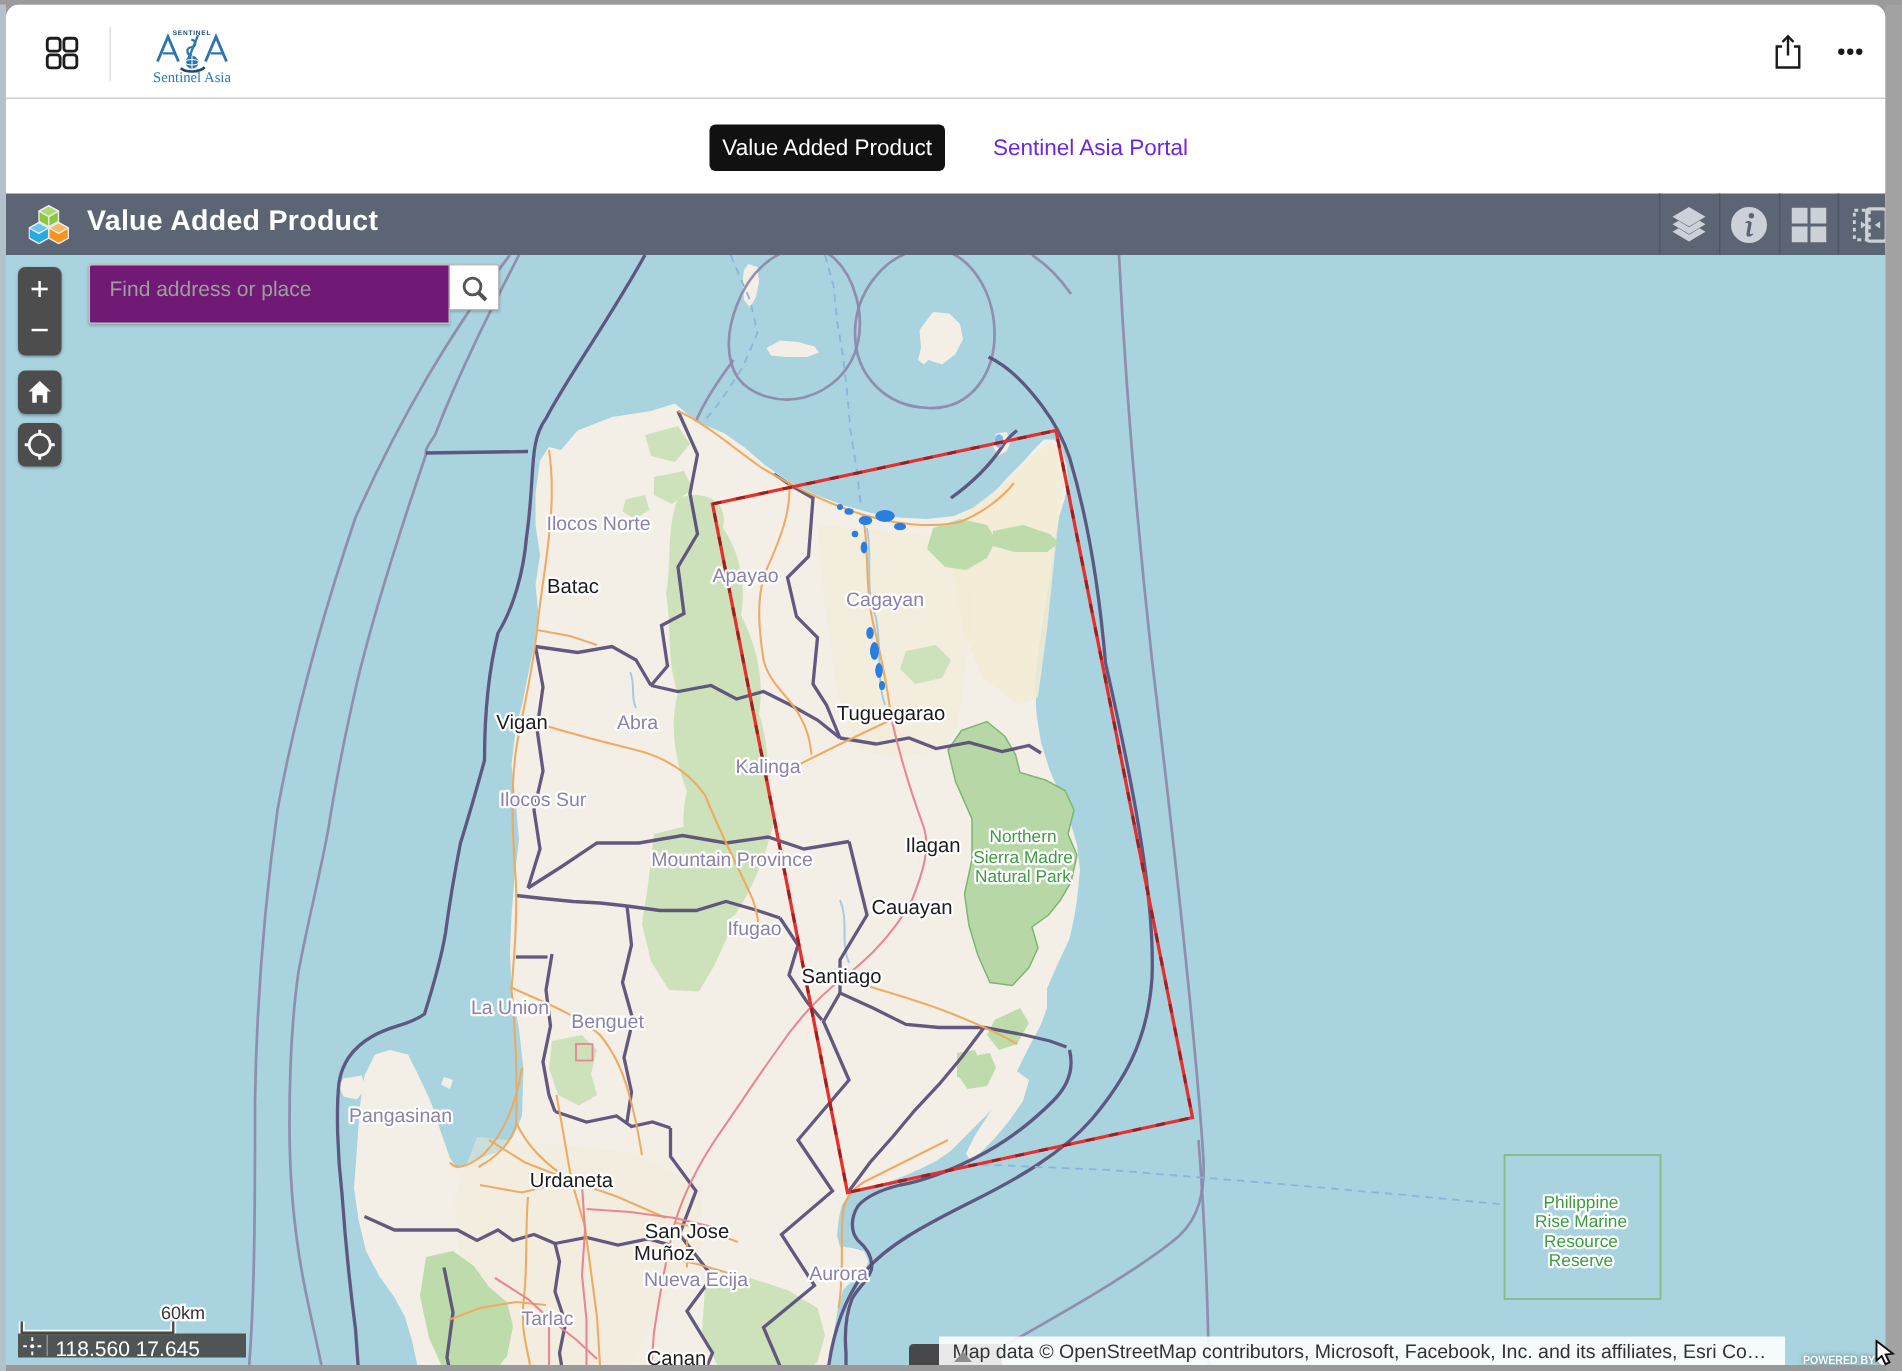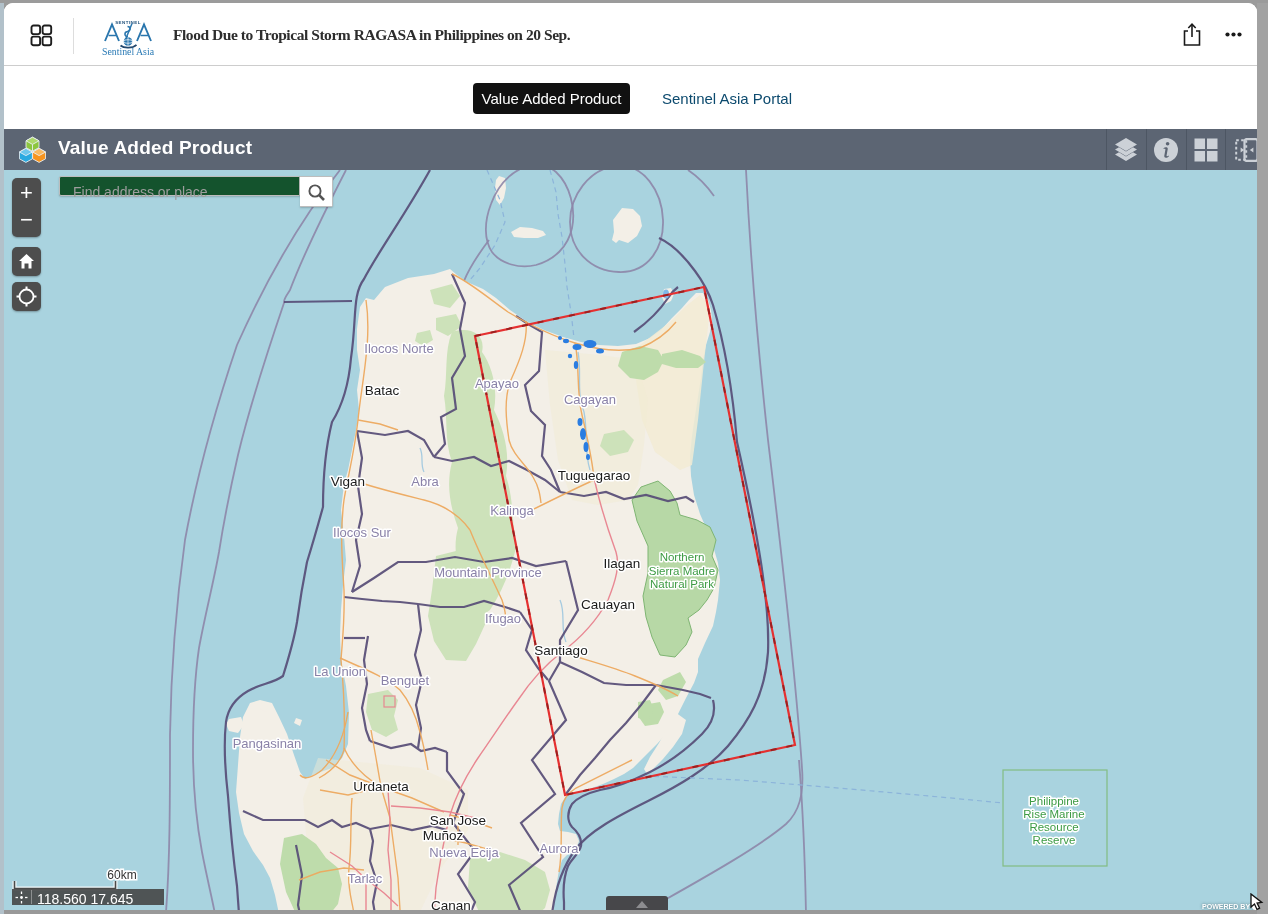--- a/index.html
+++ b/index.html
@@ -3,21 +3,21 @@
 <meta charset="utf-8">
 <style>
 html,body{margin:0;padding:0;}
 .page{position:relative;width:1268px;height:914px;background:#9b9b9b;font-family:"Liberation Sans",sans-serif;overflow:hidden;}
 .abs{position:absolute;}
 .content{position:absolute;left:4px;top:3px;width:1253px;height:907px;background:#fff;border-radius:9px 9px 0 0;overflow:hidden;}
 
 .header{position:absolute;left:0;top:0;width:1253px;height:62px;background:#fff;border-bottom:1px solid #cdcdcd;}
 .tabs{position:absolute;left:0;top:63px;width:1253px;height:63px;background:#fff;}
 .tabbtn{position:absolute;left:469px;top:17px;width:157px;height:31px;background:#111;color:#fff;border-radius:4px;font-size:15px;display:flex;align-items:center;justify-content:center;}
-.tablnk{position:absolute;left:652px;top:17px;width:142px;height:31px;color:#0c4a6e;font-size:15px;display:flex;align-items:center;justify-content:center;white-space:nowrap;}
+.tablnk{position:absolute;left:652px;top:17px;width:142px;height:31px;color:#6d28d9;font-size:15px;display:flex;align-items:center;justify-content:center;white-space:nowrap;}
 .toolbar{position:absolute;left:0;top:126px;width:1253px;height:41px;background:#5c6573;}
 .tbtitle{position:absolute;left:54px;top:8px;color:#fff;font-size:19px;font-weight:bold;letter-spacing:0.2px;}
 .title{position:absolute;left:169px;top:23px;font-family:"Liberation Serif",serif;font-weight:bold;font-size:15.5px;letter-spacing:-0.45px;color:#2d2d2d;}
 .vdiv{position:absolute;left:69px;top:15px;width:1px;height:36px;background:#ddd;}
 .sepi{position:absolute;top:0;width:1px;height:41px;background:#4d5663;}
 </style>
 </head>
 <body>
 <div class="page">
  <div class="content">
@@ -44,21 +44,20 @@
         <path d="M44.5,19.5 L52,19.5"></path>
         <path d="M32,21 C28,20.5 28,16 31.5,15.5 C35,15 35,10.5 31.5,10.5"></path>
         <path d="M36,7.5 L28.5,26"></path>
       </g>
       <circle cx="32" cy="25.5" r="4.3" fill="#2a76ad"></circle>
       <ellipse cx="32" cy="25.5" rx="4.3" ry="1.8" fill="none" stroke="#fff" stroke-width="0.7"></ellipse>
       <path d="M32,21.2 L32,29.8" stroke="#fff" stroke-width="0.7"></path>
       <path d="M24.5,29.5 C28,32.5 36.5,32.5 40.5,28.8" stroke="#23486e" stroke-width="1.8" fill="none"></path>
       <text x="32" y="38.5" font-size="9.8" fill="#2a7ab5" text-anchor="middle" font-family="Liberation Serif,serif">Sentinel Asia</text>
     </svg>
-    <div class="title">Flood Due to Tropical Storm RAGASA in Philippines on 20 Sep.</div>
 
     <svg class="abs" style="left:1176px;top:18px" width="24" height="28" viewBox="0 0 24 28">
       <g fill="none" stroke="#1a1a1a" stroke-width="1.6">
         <path d="M8,10 H4.5 V24 H19.5 V10 H16"></path>
         <path d="M12,16 V3.6"></path>
         <path d="M8.3,7 L12,3.2 L15.7,7"></path>
       </g>
     </svg>
     <svg class="abs" style="left:1218px;top:29px" width="30" height="10" viewBox="0 0 30 10">
       <circle cx="5.5" cy="2.5" r="2.1" fill="#1a1a1a"></circle>
@@ -335,21 +334,21 @@
       <circle cx="10.5" cy="10.5" r="7" fill="none" stroke="#fff" stroke-width="1.8"></circle>
       <g stroke="#fff" stroke-width="2">
         <path d="M10.5,0.5 V4"></path>
             <path d="M10.5,17 V20.5"></path>
             <path d="M0.5,10.5 H4"></path>
             <path d="M17,10.5 H20.5"></path>
       </g>
     </svg>
   </div>
 
-  <div class="abs" style="left:55px;top:173px;width:241px;height:20px;background:#14532d;border:1px solid #bdbdbd;box-sizing:border-box;border-radius:2px 0 0 2px;box-shadow:0 1px 2px rgba(0,0,0,.2)">
+  <div class="abs" style="left:55px;top:173px;width:241px;height:40px;background:#701a75;border:1px solid #bdbdbd;box-sizing:border-box;border-radius:2px 0 0 2px;box-shadow:0 1px 2px rgba(0,0,0,.2)">
     <div style="position:absolute;left:13px;top:7px;font-size:14px;color:#9e9e9e;">Find address or place</div>
   </div>
   <div class="abs" style="left:296px;top:173px;width:33px;height:31px;background:#fff;border:1px solid #bdbdbd;box-sizing:border-box;border-left:none;border-radius:0 2px 2px 0;box-shadow:0 1px 2px rgba(0,0,0,.2)">
     <svg style="position:absolute;left:7px;top:6px" width="19" height="19" viewBox="0 0 19 19">
       <circle cx="8" cy="8" r="5.6" fill="none" stroke="#545454" stroke-width="1.9"></circle>
       <path d="M12.2,12.2 L17,17" stroke="#545454" stroke-width="2.6"></path>
     </svg>
   </div>
 
   <svg class="abs" style="left:7px;top:864px" width="140" height="30" viewBox="0 0 140 30">
@@ -370,20 +369,23 @@
             <path d="M0.5,6.5 H3"></path>
             <path d="M10,6.5 H12.5"></path>
       </g>
       <circle cx="6.5" cy="6.5" r="1.4" fill="#fff"></circle>
     </svg>
     <div style="position:absolute;left:19px;top:1px;width:1px;height:14px;background:rgba(255,255,255,.35)"></div>
     <div style="position:absolute;left:25px;top:1.5px;">118.560 17.645 Degrees</div>
   </div>
 
   <div class="abs" style="left:602px;top:893px;width:62px;height:14px;background:#47474a;border-radius:3px 3px 0 0;"></div>
+  <div class="abs" style="left:622px;top:888px;width:564px;height:19px;background:rgba(255,255,255,0.88);overflow:hidden;">
+    <div style="position:absolute;left:9px;top:2px;font-size:13px;color:#323232;white-space:nowrap;">Map data © OpenStreetMap contributors, Microsoft, Facebook, Inc. and its affiliates, Esri Co…</div>
+  </div>
   <div class="abs" style="left:632px;top:898px;width:0;height:0;border-left:6px solid transparent;border-right:6px solid transparent;border-bottom:7px solid #8d8d90;"></div>
 
   <div class="abs" style="left:1195px;top:896px;width:66px;height:44px;">
     <div style="position:absolute;left:3px;top:3px;font-size:8px;font-weight:bold;letter-spacing:0px;color:#fff;text-shadow:0 0 3px rgba(60,90,100,.85);transform:scale(0.88,1);transform-origin:0 0;white-space:nowrap;">POWERED BY</div>
     <div style="position:absolute;left:53px;top:4px;width:7px;height:7px;border-radius:50%;background:#fff;box-shadow:0 0 3px rgba(60,90,100,.85);"></div>
     <div style="position:absolute;left:2px;top:7px;font-size:29px;font-weight:bold;color:#fff;letter-spacing:-0.5px;text-shadow:0 1px 4px rgba(60,90,100,.9);">data</div>
   </div>
 
  </div>
 

